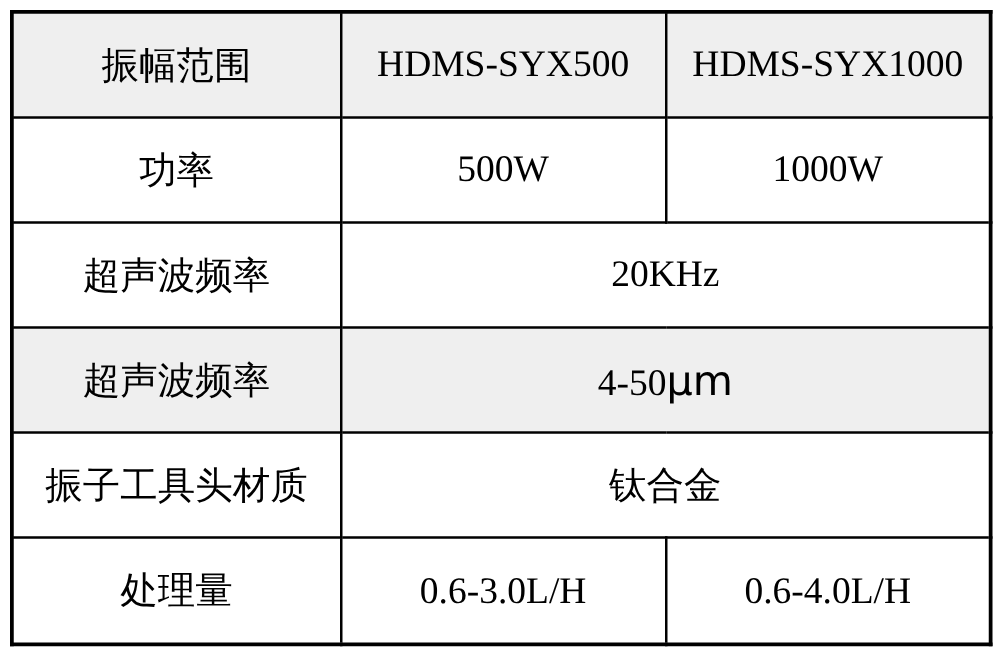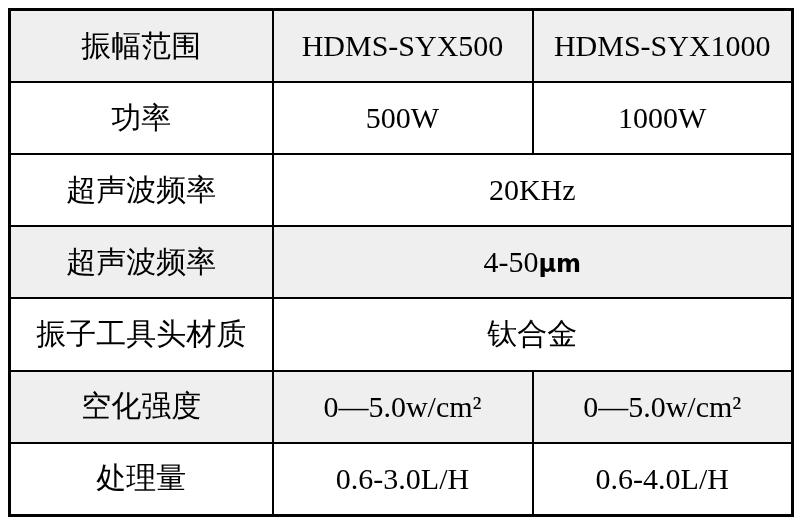--- a/index.html
+++ b/index.html
@@ -34,22 +34,22 @@
     overflow: hidden;
   }
   tr.shaded td {
     background: var(--shaded_row_bg, #efefef);
   }
   tr.plain td {
     background: var(--row_bg, #ffffff);
   }
   .unit {
     font-family: "DejaVu Sans", "Liberation Sans", sans-serif;
-    font-weight: 700;
-    font-size: 24px;
+    font-weight: 400;
+    font-size: 33px;
   }
 </style>
 </head>
 <body>
 
 <div class="table-wrap">
   <table class="spec-table">
     <colgroup>
       <col style="width:263px">
       <col style="width:260px">
@@ -71,25 +71,20 @@
         <td colspan="2">20KHz</td>
       </tr>
       <tr class="shaded">
         <td>超声波频率</td>
         <td colspan="2"><span>4-50</span><span class="unit">μm</span></td>
       </tr>
       <tr class="plain">
         <td>振子工具头材质</td>
         <td colspan="2">钛合金</td>
       </tr>
-      <tr class="shaded">
-        <td>空化强度</td>
-        <td>0—5.0w/cm²</td>
-        <td>0—5.0w/cm²</td>
-      </tr>
       <tr class="plain">
         <td>处理量</td>
         <td>0.6-3.0L/H</td>
         <td>0.6-4.0L/H</td>
       </tr>
     </tbody>
   </table>
 </div>
 
 </body></html>

